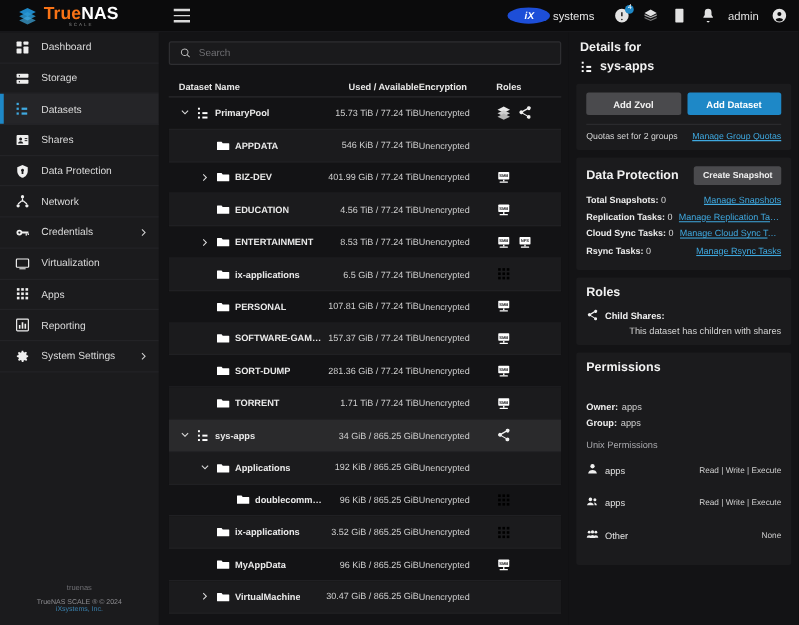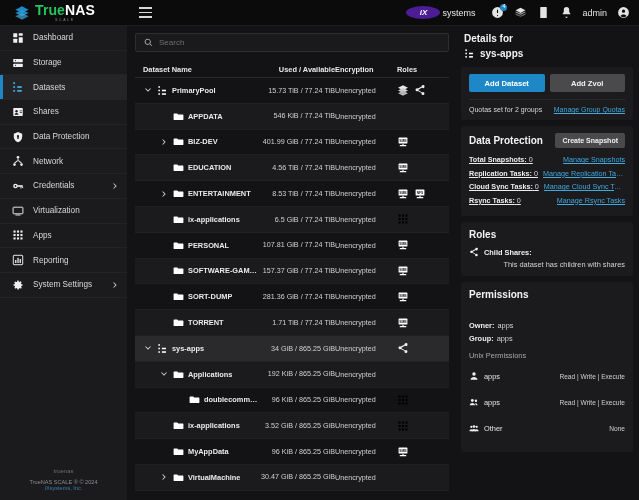--- a/index.html
+++ b/index.html
@@ -15,32 +15,32 @@
   
   .topbar {
     height: 26px; min-height: 26px;
     background: #0b0b0c;
     display: flex; align-items: center;
     border-bottom: 1px solid #1d1d1f;
   }
   .brand { width: 128px; display: flex; align-items: center; padding-left: 14px; gap: 5px; }
   .brand-logo { width: 16px; height: 16px; flex: 0 0 16px; }
   .brand-text { font-size: 14px; font-weight: bold; letter-spacing: .1px; line-height: 1; }
-  .brand-text .t-blue { color: #22c55e; }
+  .brand-text .t-blue { color: #f97316; }
   .brand-text .t-white { color: #ffffff; }
   .brand-sub { font-size: 3.6px; color: #8a8a8a; letter-spacing: 1.6px; margin-top: 1px; }
   .brand-col { display: flex; flex-direction: column; align-items: center; }
 
   .hamburger { margin-left: 6px; width: 22px; height: 22px; display: flex; flex-direction: column;
                justify-content: center; align-items: center; gap: 3px; cursor: pointer; }
   .hamburger span { display: block; width: 13px; height: 1.6px; background: #d8d8d8; }
 
   .top-right { margin-left: auto; display: flex; align-items: center; gap: 9px; padding-right: 9px; }
   .ix-logo { display: flex; align-items: center; gap: 2px; margin-right: 6px; }
-  .ix-mark { width: 34px; height: 13px; border-radius: 50%; background: #4c1d95; color: #fff;
+  .ix-mark { width: 34px; height: 13px; border-radius: 50%; background: #1d4ed8; color: #fff;
              font-size: 8px; font-weight: bold; display: flex; align-items: center; justify-content: center;
              font-style: italic; }
   .ix-word { font-size: 9px; color: #e8e8e8; }
   .ticon { position: relative; width: 14px; height: 14px; display: flex; align-items: center;
            justify-content: center; color: #e3e3e3; cursor: pointer; }
   .ticon svg { width: 13px; height: 13px; fill: #e3e3e3; }
   .badge { position: absolute; top: -2px; right: -3px; background: #1e88c7; color: #fff;
            font-size: 5.5px; min-width: 7px; height: 7px; border-radius: 4px;
            display: flex; align-items: center; justify-content: center; padding: 0 1px; line-height: 1; }
   .admin-label { font-size: 9px; color: #e3e3e3; }
@@ -155,21 +155,21 @@
   .quota-txt { font-size: 7px; color: #d6d6d6; }
   .link { font-size: 7px; color: #3fa9e0; text-decoration: underline; cursor: pointer; white-space: nowrap; }
 
   .card-head { display: flex; align-items: center; justify-content: space-between; margin-bottom: 7px; }
   .card-title { font-size: 10px; font-weight: bold; color: #f2f2f2; }
   .btn-sm { background: #4a4a4d; color: #f0f0f0; font-size: 7px; font-weight: bold;
             padding: 4px 7px; border-radius: 2px; cursor: pointer; border: none;
             font-family: "Liberation Sans", sans-serif; }
   .dp-line { display: flex; align-items: center; justify-content: space-between;
              font-size: 7.2px; margin-bottom: 4.5px; gap: 5px; }
-  .dp-label { color: #ededed; font-weight: bold; white-space: nowrap; text-decoration: underline; }
+  .dp-label { color: #ededed; font-weight: bold; white-space: nowrap; }
   .dp-label .val { font-weight: normal; color: #d9d9d9; }
   .dp-link { color: #3fa9e0; text-decoration: underline; cursor: pointer;
              white-space: nowrap; overflow: hidden; text-overflow: ellipsis; max-width: 96px; }
 
   .role-line { display: flex; align-items: center; gap: 5px; margin-bottom: 3px; }
   .role-line svg { width: 10px; height: 10px; fill: #f0f0f0; }
   .role-line b { font-size: 7.4px; color: #f0f0f0; }
   .role-desc { font-size: 7.4px; color: #d4d4d4; text-align: right; }
 
   .perm-line { font-size: 7.4px; color: #ededed; font-weight: bold; margin-bottom: 4px; }
@@ -820,22 +820,22 @@
             <rect x="3" y="17.6" width="3.4" height="3.4" fill="#fff"></rect>
             <rect x="11" y="10.3" width="8.5" height="3.4" fill="#fff"></rect>
             <rect x="11" y="17.6" width="8.5" height="3.4" fill="#fff"></rect>
           </svg>
           <div class="d-sub-text">sys-apps</div>
         </div>
       </div>
 
       <div class="card">
         <div class="btnrow">
+          <button class="btn btn-grey">Add Zvol</button>
           <button class="btn btn-blue">Add Dataset</button>
-          <button class="btn btn-grey">Add Zvol</button>
         </div>
         <div class="quota-row">
           <div class="quota-txt">Quotas set for 2 groups</div>
           <div class="link">Manage Group Quotas</div>
         </div>
       </div>
 
       <div class="card">
         <div class="card-head">
           <div class="card-title">Data Protection</div>

